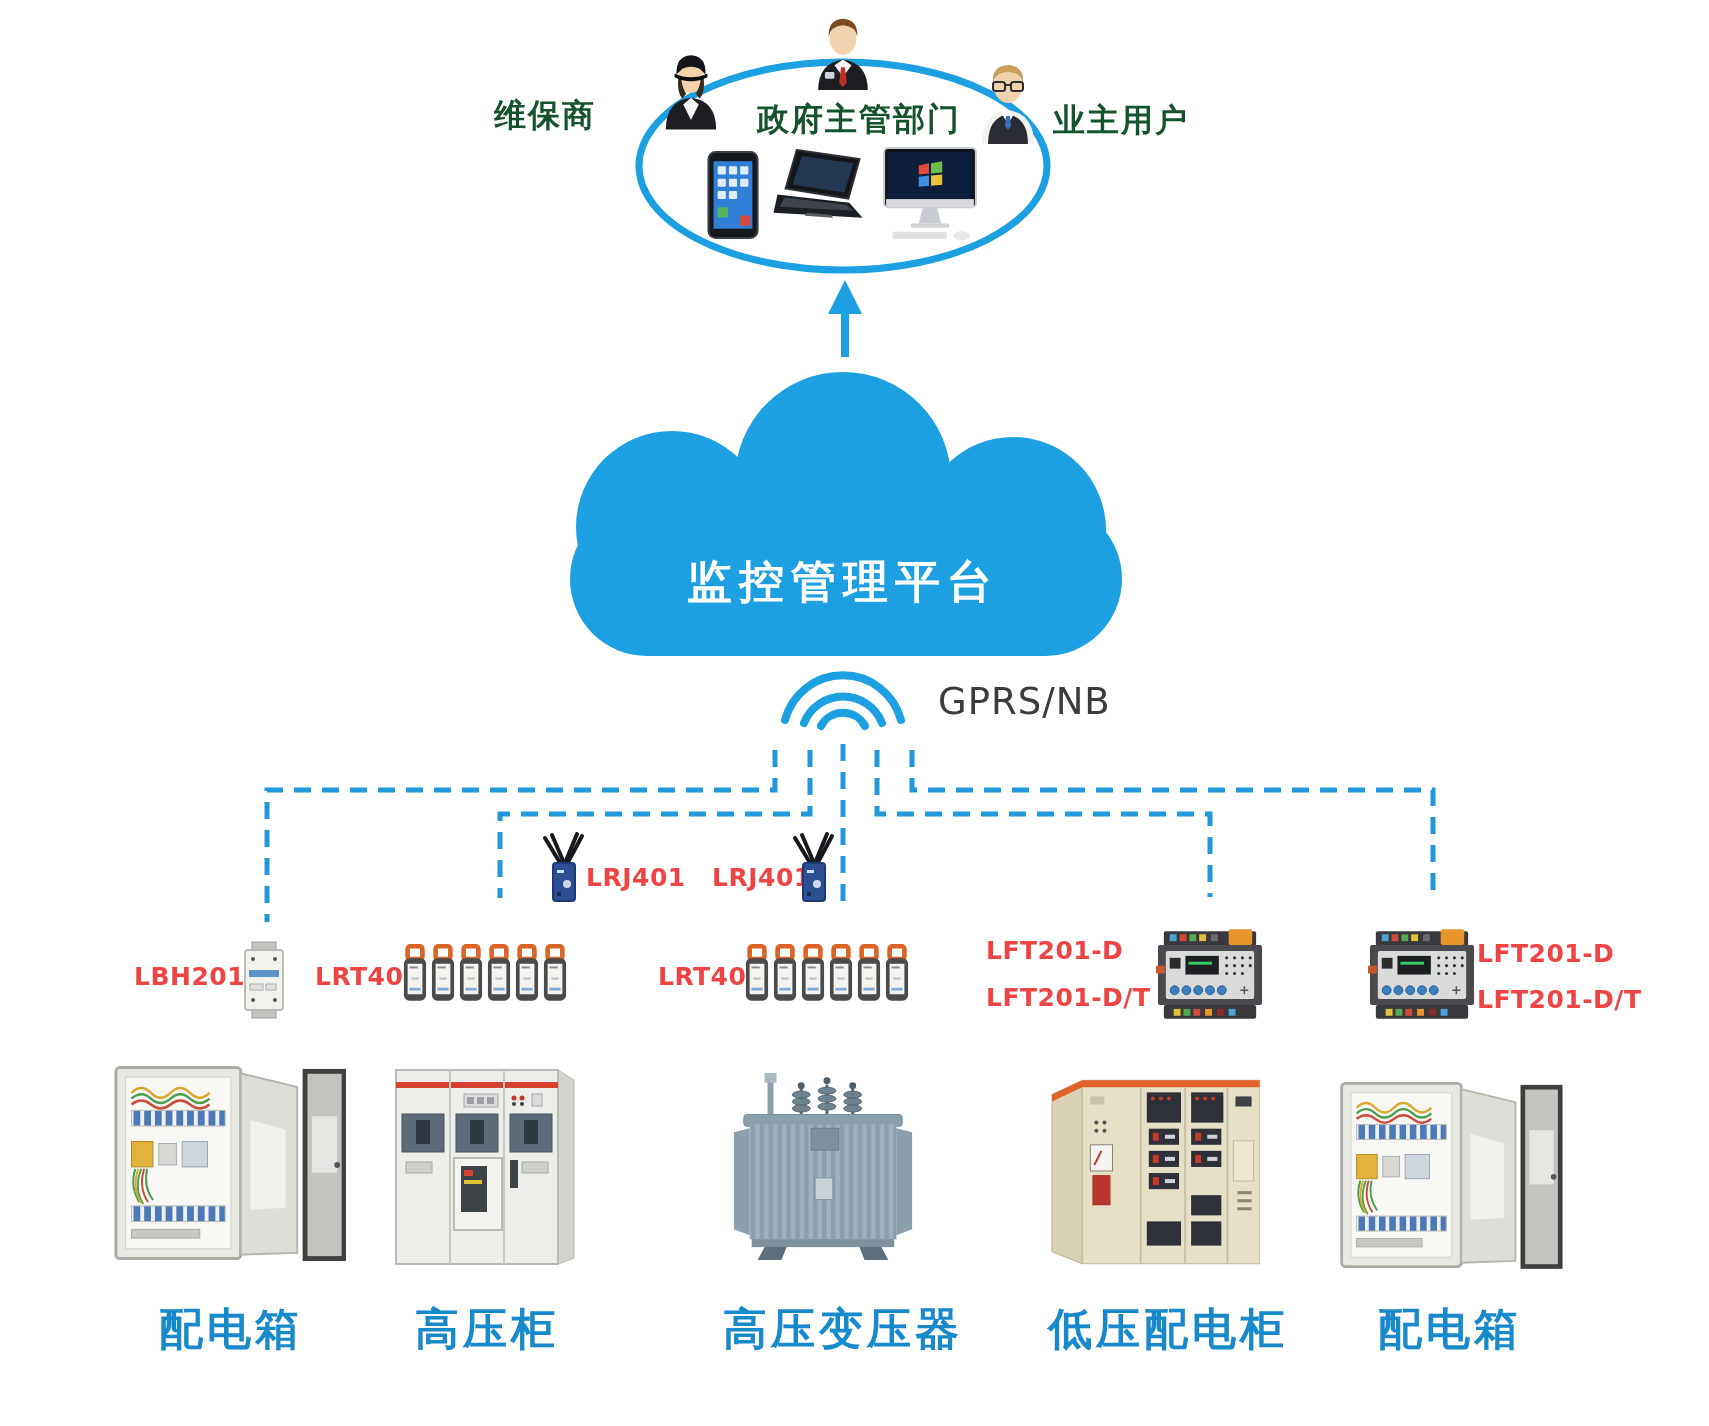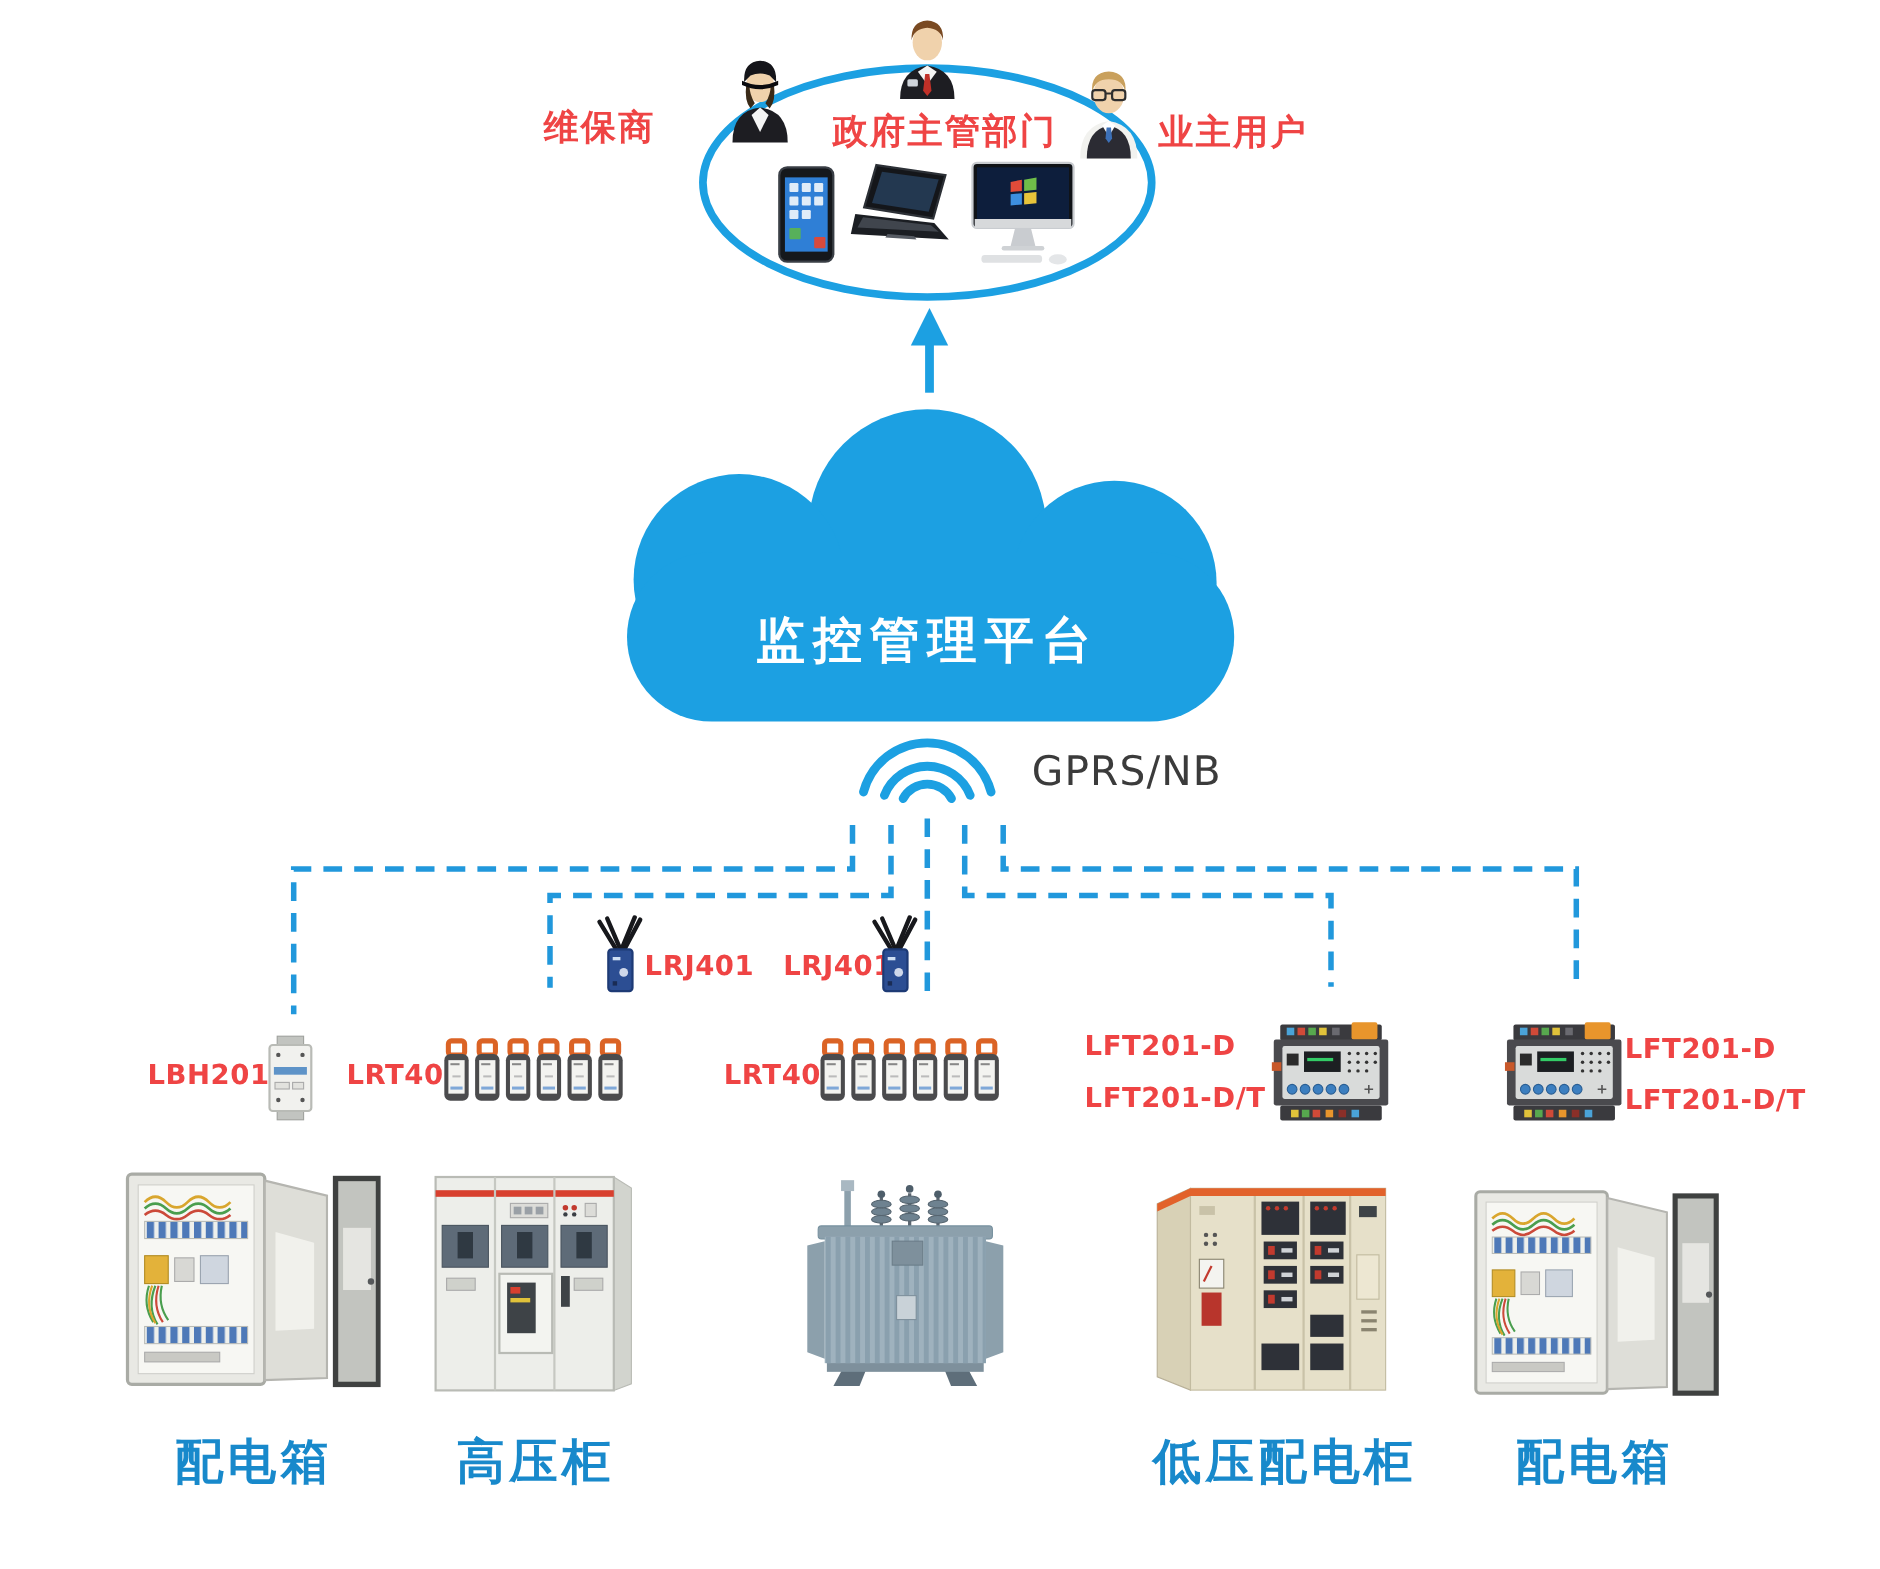--- a/index.html
+++ b/index.html
@@ -3,21 +3,21 @@
 <meta charset="utf-8">
 <style>
   html,body{margin:0;padding:0;background:#fff;}
   .canvas{
     position:relative;width:1709px;height:1426px;background:#ffffff;overflow:hidden;
     font-family:"DejaVu Sans","Liberation Sans",sans-serif;
   }
   .abs{position:absolute;}
   .overlay{left:0;top:0;}
   .actor-label{
-    color:#ef4444;font-size:32px;font-weight:600;letter-spacing:2px;white-space:nowrap;
+    color:#14532d;font-size:32px;font-weight:600;letter-spacing:2px;white-space:nowrap;
   }
   .cloud-text{
     color:#ffffff;font-size:45px;font-weight:600;letter-spacing:7px;white-space:nowrap;
     transform:translateX(-50%);
   }
   .gprs-label{
     color:#3B3B3B;font-size:37px;font-weight:500;letter-spacing:1px;white-space:nowrap;
   }
   .gw-label{
     color:#ef4444;font-size:25px;font-weight:600;white-space:nowrap;letter-spacing:0.5px;
@@ -584,16 +584,17 @@
       <polygon points="132,14 190,28 190,198 132,200" fill="#DEDED8" stroke="#B5B5B0" stroke-width="2"></polygon>
       <polygon points="142,62 178,72 178,152 142,154" fill="#F1F1EC"></polygon>
       <rect x="198" y="12" width="40" height="192" fill="#C2C4BF" stroke="#3F4140" stroke-width="5"></rect>
       <rect x="205" y="58" width="26" height="58" fill="#E9E9E4" opacity="0.9"></rect>
       <circle cx="231" cy="108" r="3" fill="#55585A"></circle>
     </svg>
   </div>
 
   <div class="abs equip-label" style="left:231px;top:1300px">配电箱</div>
   <div class="abs equip-label" style="left:487px;top:1300px">高压柜</div>
+  <div class="abs equip-label" style="left:843px;top:1300px">高压变压器</div>
   <div class="abs equip-label" style="left:1168px;top:1300px">低压配电柜</div>
   <div class="abs equip-label" style="left:1450px;top:1300px">配电箱</div>
 
 </div>
 
 </body></html>

